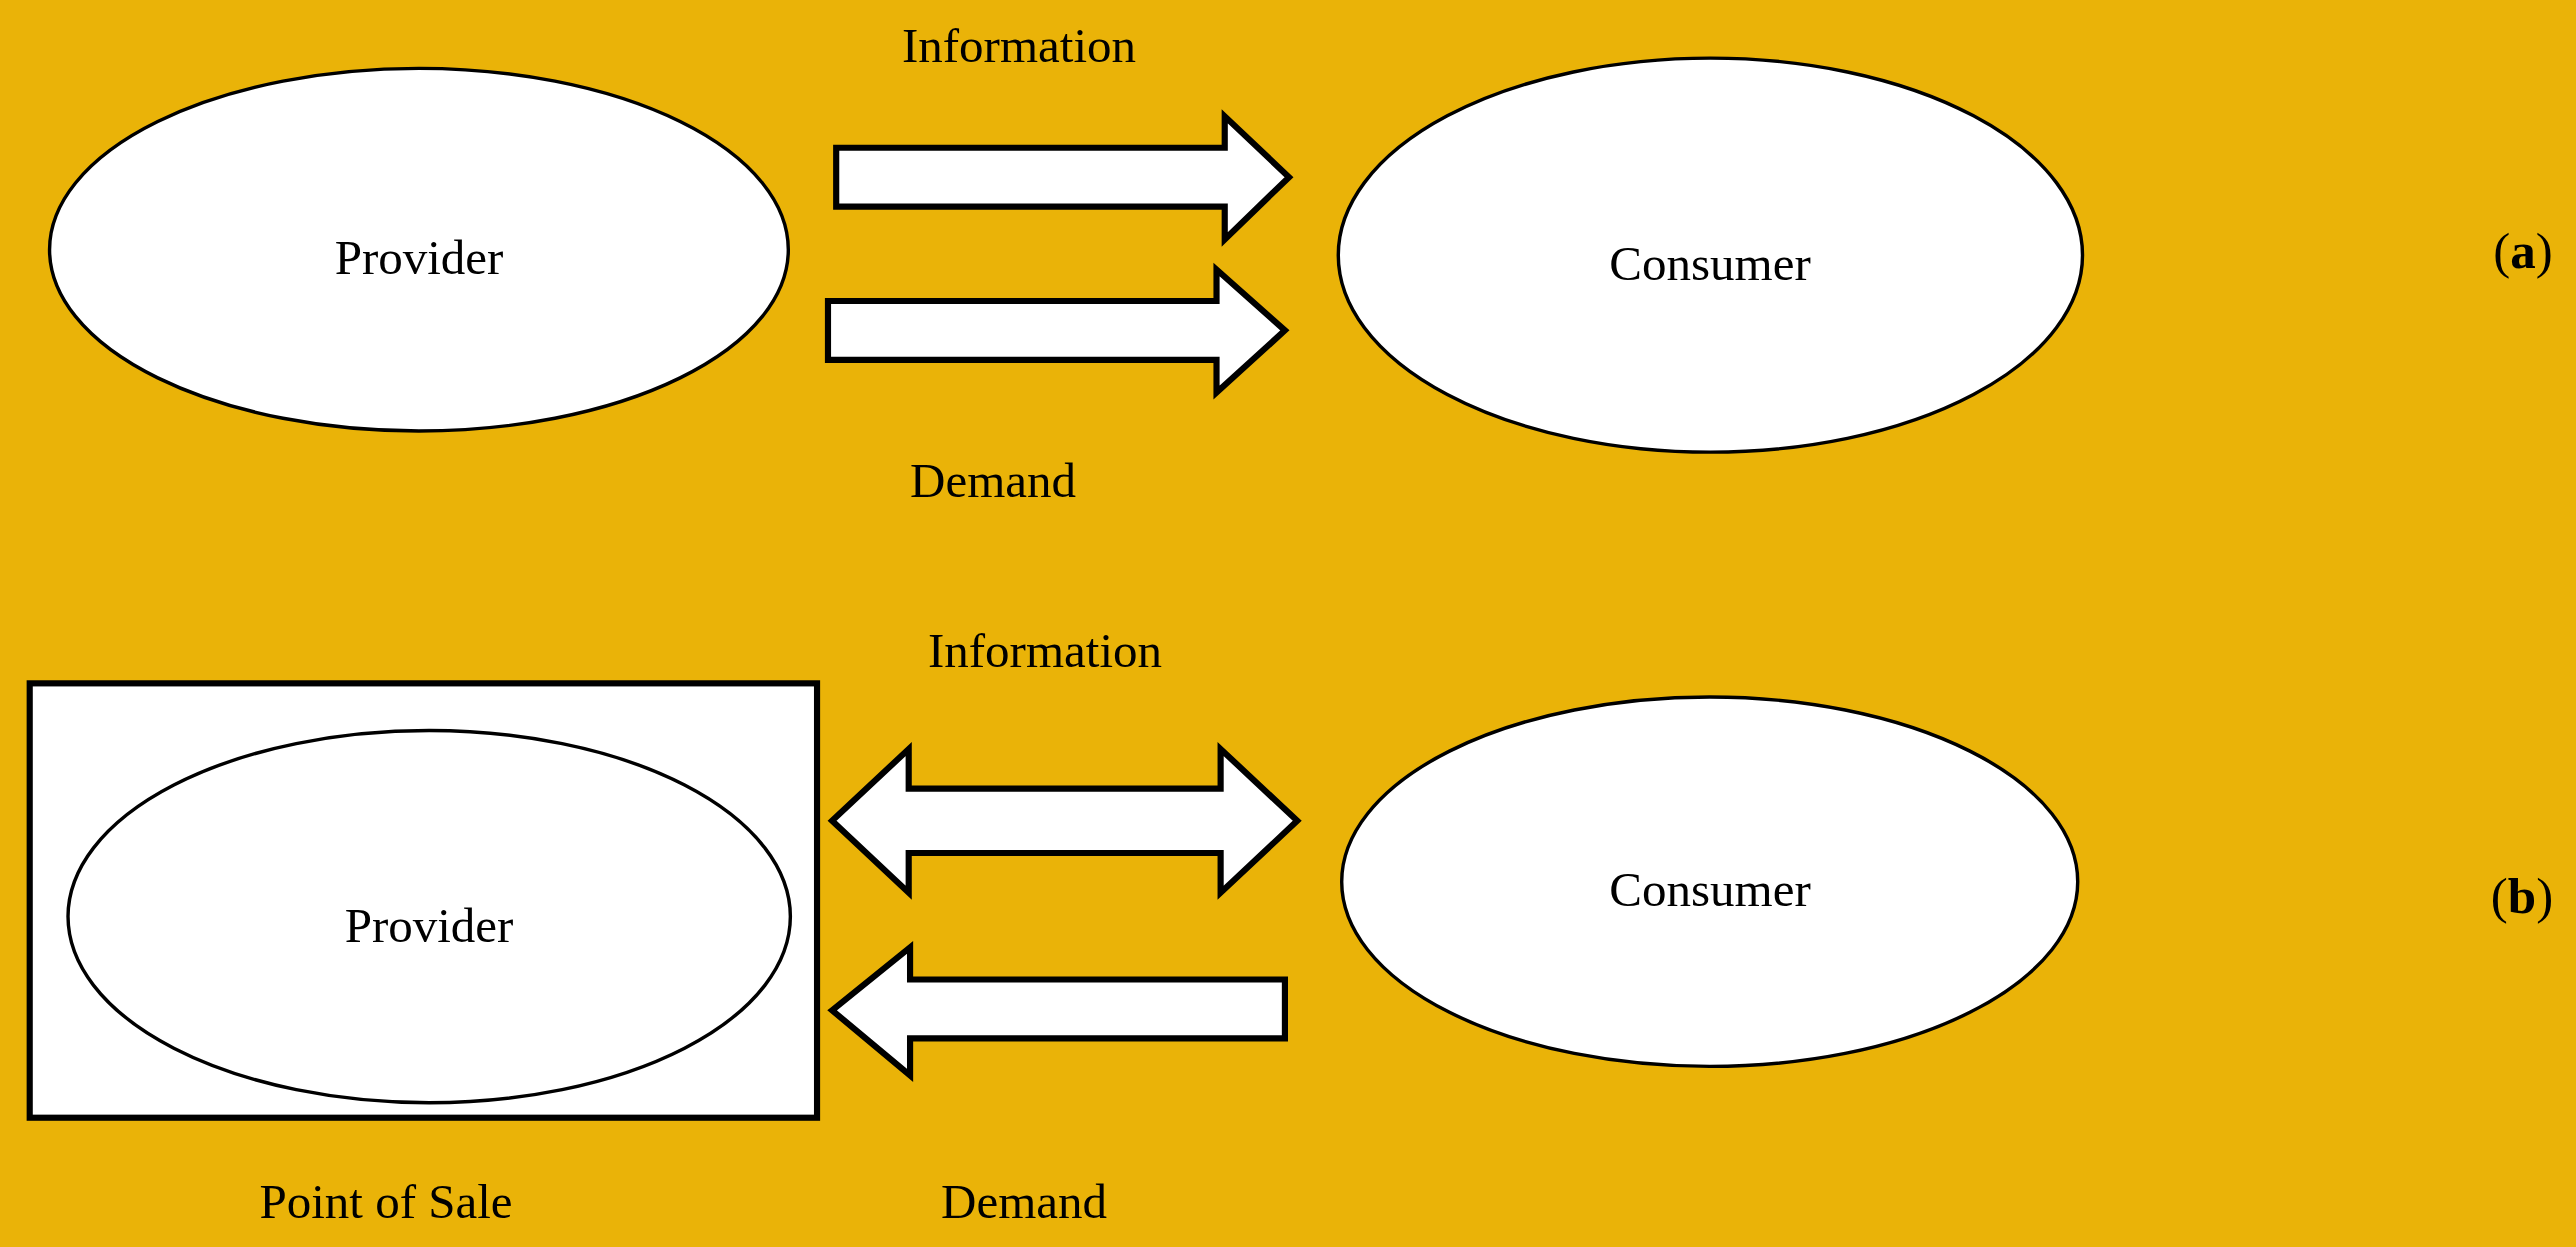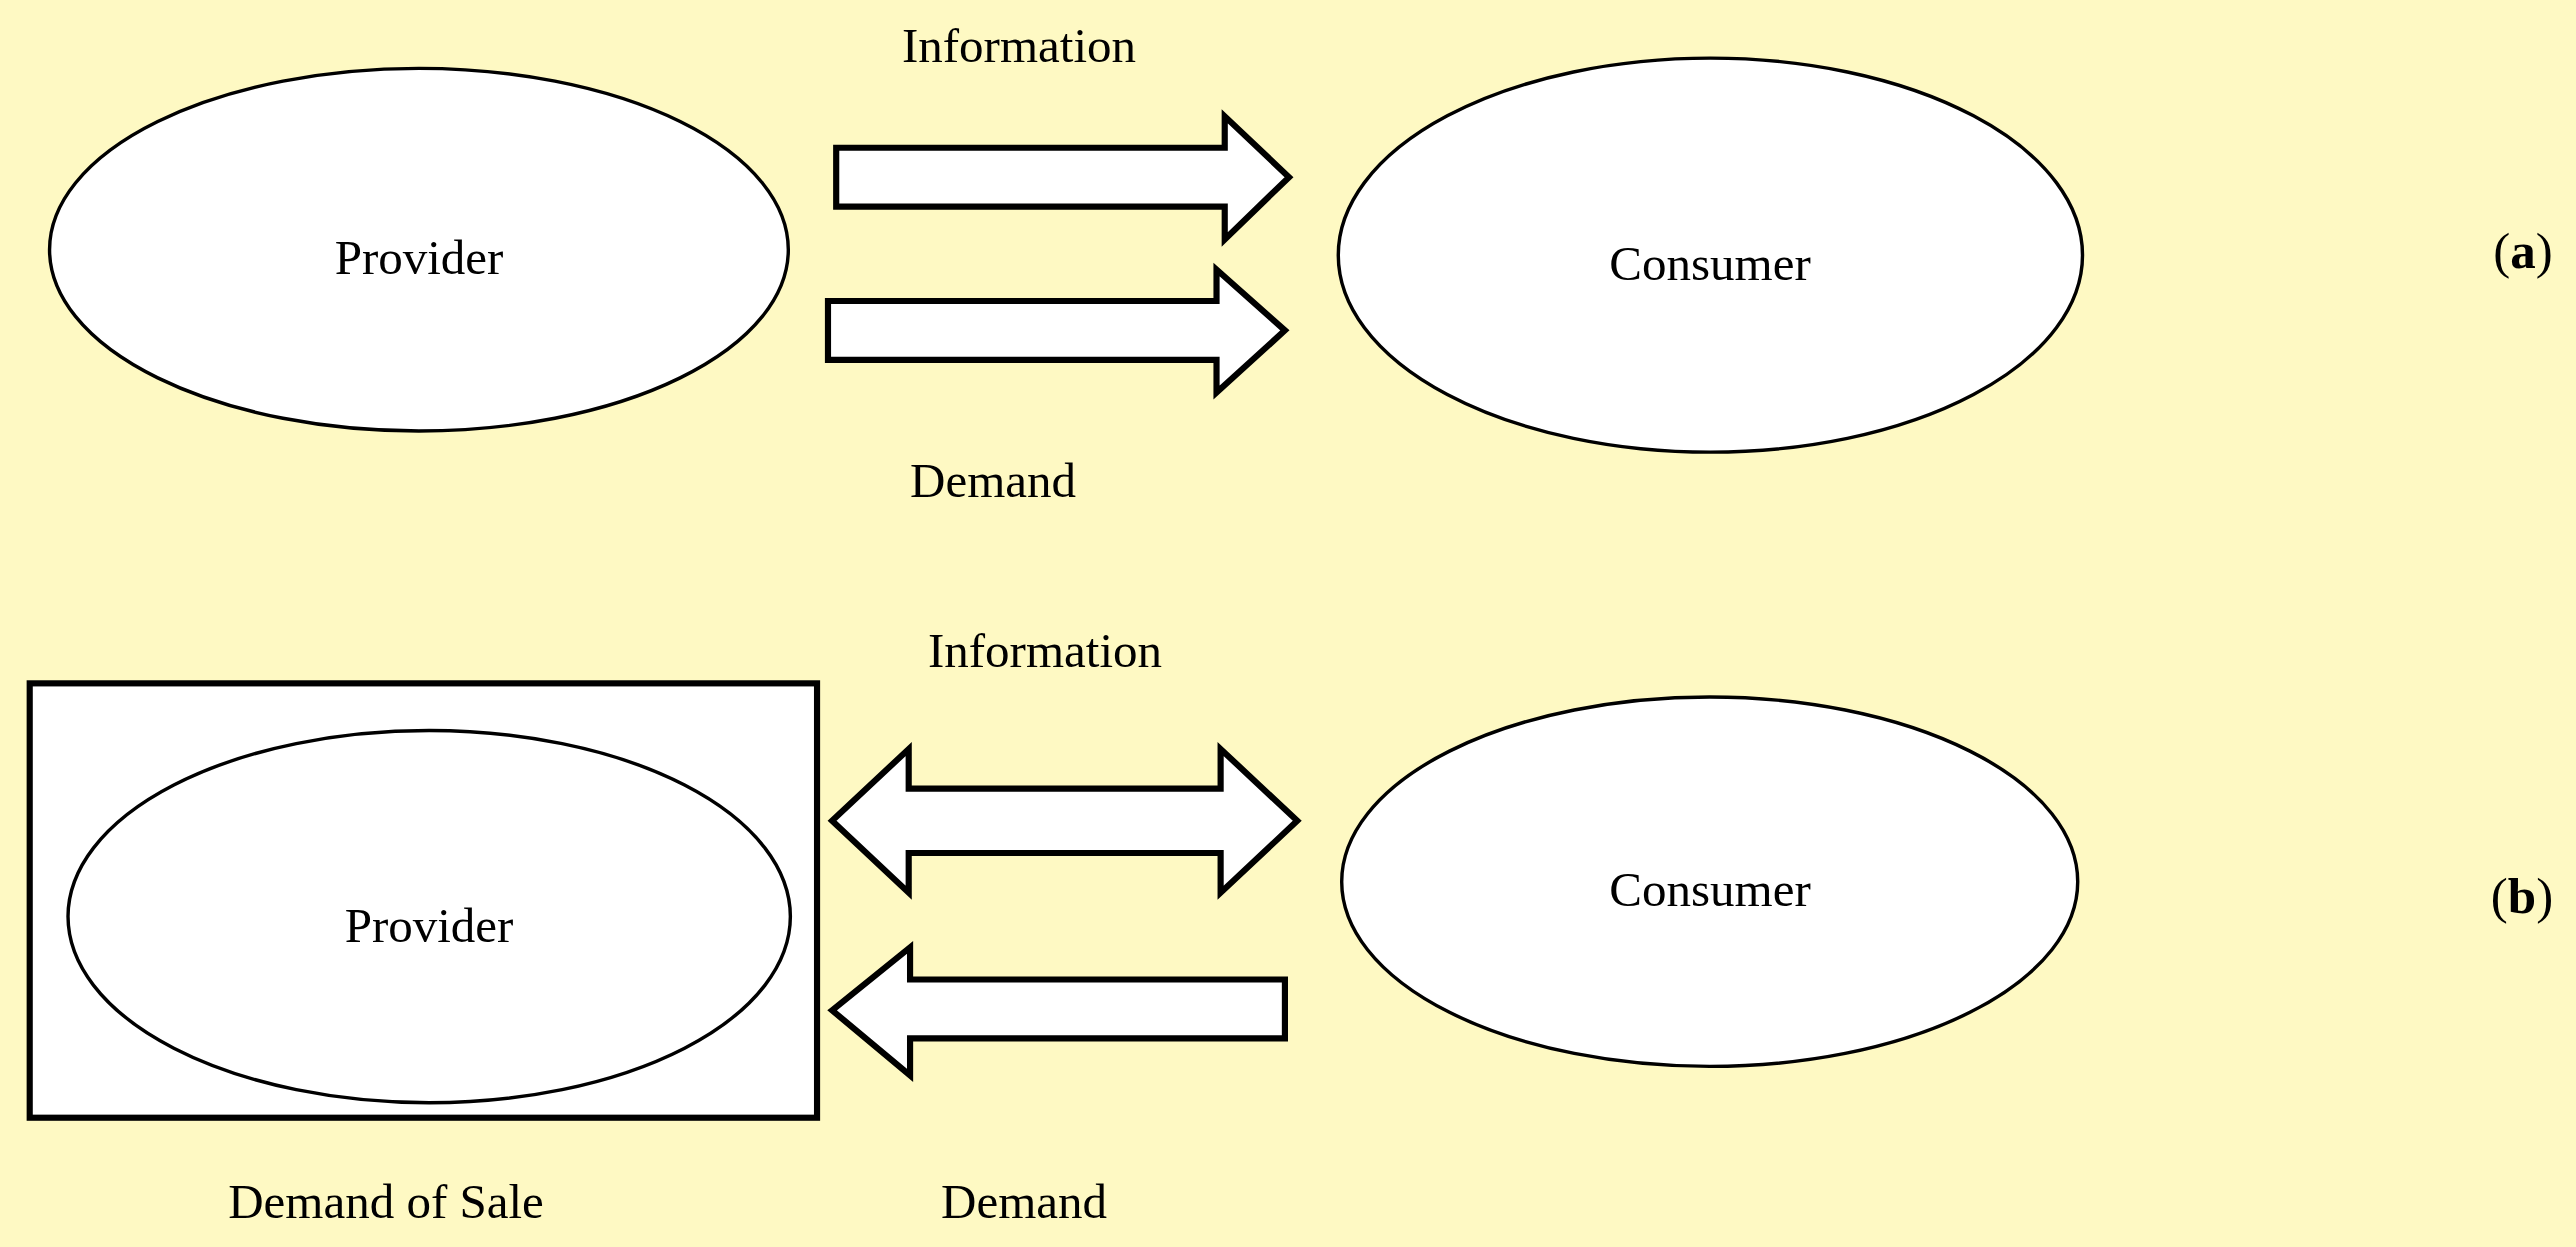--- a/index.html
+++ b/index.html
@@ -4,21 +4,21 @@
 <style>
   html, body {
     margin: 0;
     padding: 0;
     background: #ffffff;
   }
   .canvas {
     position: relative;
     width: 2576px;
     height: 1247px;
-    background: #fef9c3;
+    background: #eab308;
     font-family: "Liberation Serif", serif;
     color: #000000;
     overflow: hidden;
   }
   .shapes {
     position: absolute;
     left: 0;
     top: 0;
     width: 2576px;
     height: 1247px;
@@ -62,18 +62,18 @@
 
   <div class="lbl" style="left:1019px; top:45px;">Information</div>
   <div class="lbl" style="left:419px; top:257px;">Provider</div>
   <div class="lbl" style="left:1710px; top:263px;">Consumer</div>
   <div class="lbl" style="left:993px; top:480px;">Demand</div>
   <div class="tag" style="left:2523px; top:251px;"><span>(</span><span class="letter">a</span><span>)</span></div>
 
   <div class="lbl" style="left:1045px; top:650px;">Information</div>
   <div class="lbl" style="left:429px; top:925px;">Provider</div>
   <div class="lbl" style="left:1710px; top:889px;">Consumer</div>
-  <div class="lbl" style="left:386px; top:1201px;">Demand of Sale</div>
+  <div class="lbl" style="left:386px; top:1201px;">Point of Sale</div>
   <div class="lbl" style="left:1024px; top:1201px;">Demand</div>
   <div class="tag" style="left:2522px; top:896px;"><span>(</span><span class="letter">b</span><span>)</span></div>
 
 </div>
 
 
 </body></html>

